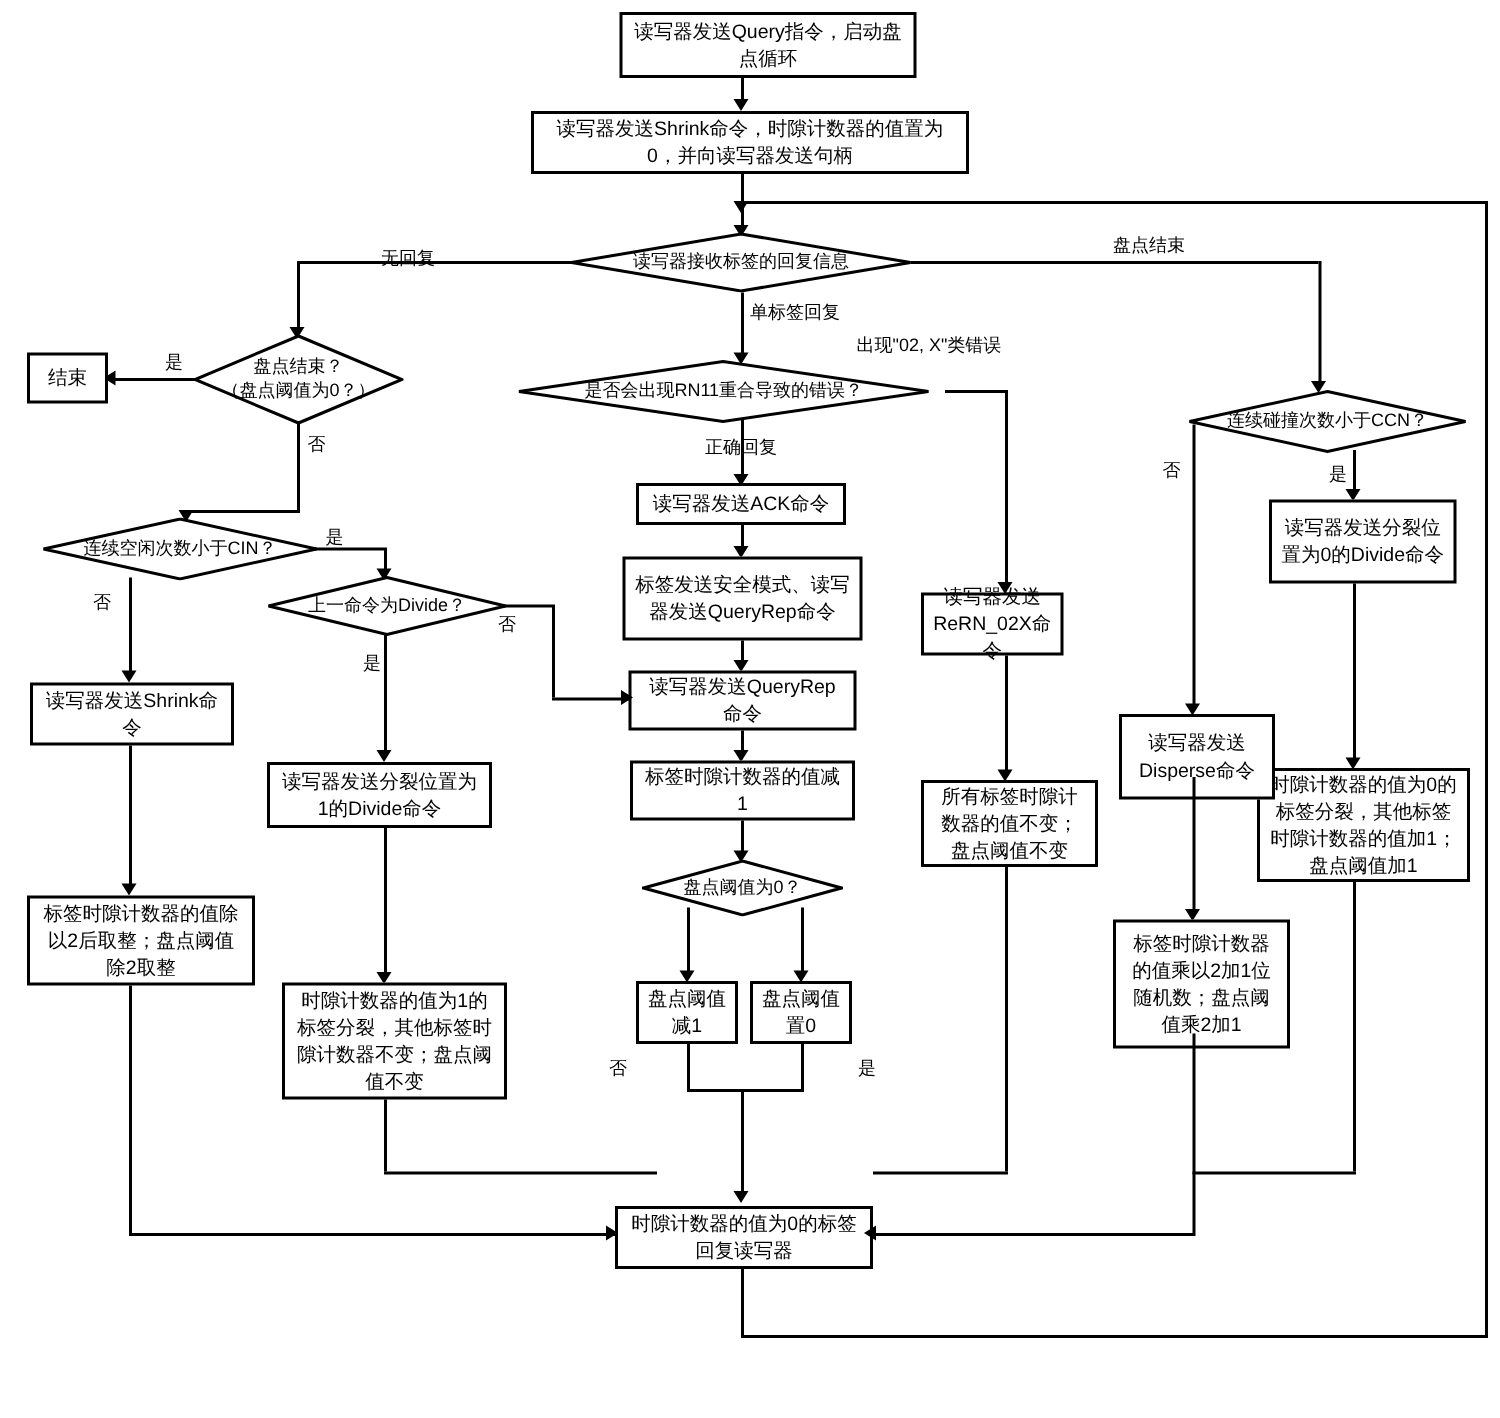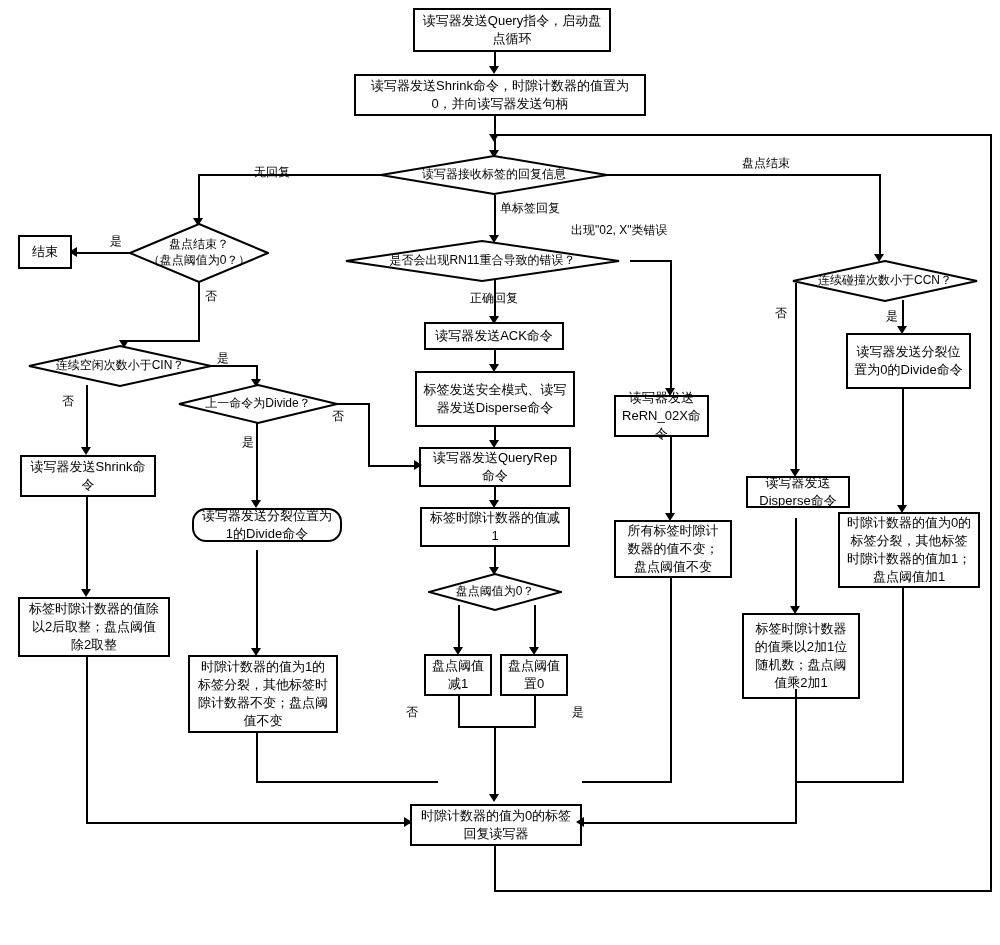--- a/index.html
+++ b/index.html
@@ -142,21 +142,21 @@
     <span>读写器发送Shrink命令</span>
   </div>
 <div class="arrow-line arrow-v" style="left:86px; top:497px; height:94px;"></div>
 <div class="arrowhead down" style="left:81px; top:589px;"></div>
 <div class="box" style="left:18px; top:597px; width:152px; height:60px;">
     <span>标签时隙计数器的值除以2后取整；盘点阈值除2取整</span>
   </div>
 
 <div class="arrow-line arrow-v" style="left:256px; top:422px; height:80px;"></div>
 <div class="arrowhead down" style="left:251px; top:500px;"></div>
-<div class="box" style="left:192px; top:508px; width:150px; height:34px;border-radius:14px;">
+<div class="box" style="left:178px; top:508px; width:150px; height:44px;">
     <span>读写器发送分裂位置为1的Divide命令</span>
   </div>
 <div class="arrow-line arrow-v" style="left:256px; top:550px; height:100px;"></div>
 <div class="arrowhead down" style="left:251px; top:648px;"></div>
 <div class="box" style="left:188px; top:655px; width:150px; height:78px;">
     <span>时隙计数器的值为1的标签分裂，其他标签时隙计数器不变；盘点阈值不变</span>
   </div>
 
 <div class="arrow-line arrow-v" style="left:494px; top:195px; height:42px;"></div>
 <div class="arrowhead down" style="left:489px; top:235px;"></div>
@@ -170,21 +170,21 @@
 <span class="label" style="left:468px; top:290px;">正确回复</span>
 
 <div class="arrow-line arrow-v" style="left:494px; top:280px; height:38px;"></div>
 <div class="arrowhead down" style="left:489px; top:316px;"></div>
 <div class="box" style="left:424px; top:322px; width:140px; height:28px;">
     <span>读写器发送ACK命令</span>
   </div>
 <div class="arrow-line arrow-v" style="left:494px; top:350px; height:16px;"></div>
 <div class="arrowhead down" style="left:489px; top:364px;"></div>
 <div class="box" style="left:415px; top:371px; width:160px; height:56px;">
-    <span>标签发送安全模式、读写器发送Disperse命令</span>
+    <span>标签发送安全模式、读写器发送QueryRep命令</span>
   </div>
 <div class="arrow-line arrow-v" style="left:494px; top:427px; height:15px;"></div>
 <div class="arrowhead down" style="left:489px; top:440px;"></div>
 <div class="box" style="left:419px; top:447px; width:152px; height:40px;">
     <span>读写器发送QueryRep命令</span>
   </div>
 <div class="arrow-line arrow-v" style="left:494px; top:487px; height:15px;"></div>
 <div class="arrowhead down" style="left:489px; top:500px;"></div>
 <div class="box" style="left:420px; top:507px; width:150px; height:40px;">
     <span>标签时隙计数器的值减1</span>
@@ -247,21 +247,21 @@
     <span>读写器发送分裂位置为0的Divide命令</span>
   </div>
 <div class="arrow-line arrow-v" style="left:902px; top:389px; height:118px;"></div>
 <div class="arrowhead down" style="left:897px; top:505px;"></div>
 <div class="box" style="left:838px; top:512px; width:142px; height:76px;">
     <span>时隙计数器的值为0的标签分裂，其他标签时隙计数器的值加1；盘点阈值加1</span>
   </div>
 
 <div class="arrow-line arrow-v" style="left:795px; top:283px; height:188px;"></div>
 <div class="arrowhead down" style="left:790px; top:469px;"></div>
-<div class="box" style="left:746px; top:476px; width:104px; height:32px;">
+<div class="box" style="left:746px; top:476px; width:104px; height:57px;">
     <span>读写器发送Disperse命令</span>
   </div>
 <div class="arrow-line arrow-v" style="left:795px; top:518px; height:90px;"></div>
 <div class="arrowhead down" style="left:790px; top:606px;"></div>
 <div class="box" style="left:742px; top:613px; width:118px; height:86px;">
     <span>标签时隙计数器的值乘以2加1位随机数；盘点阈值乘2加1</span>
   </div>
 
 <div class="box" style="left:410px; top:804px; width:172px; height:42px;">
     <span>时隙计数器的值为0的标签回复读写器</span>

